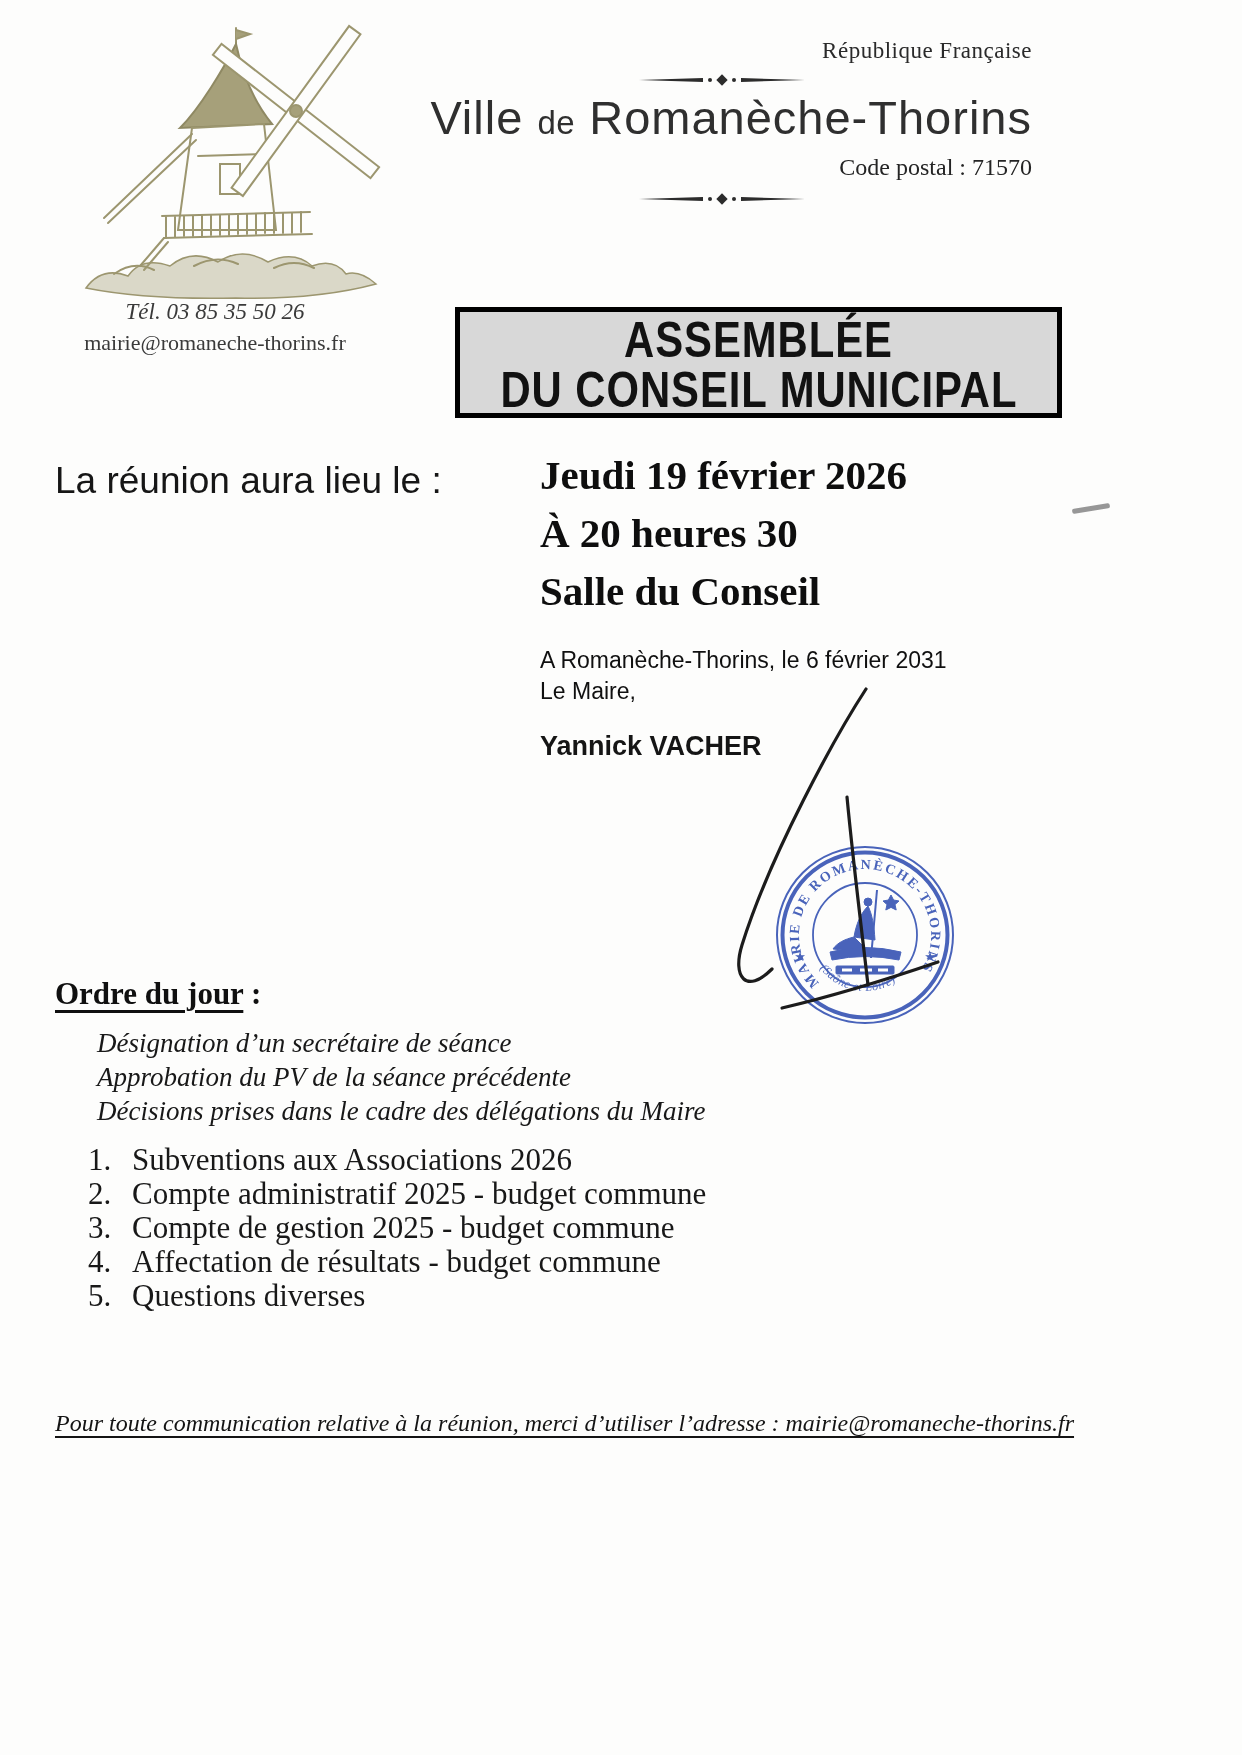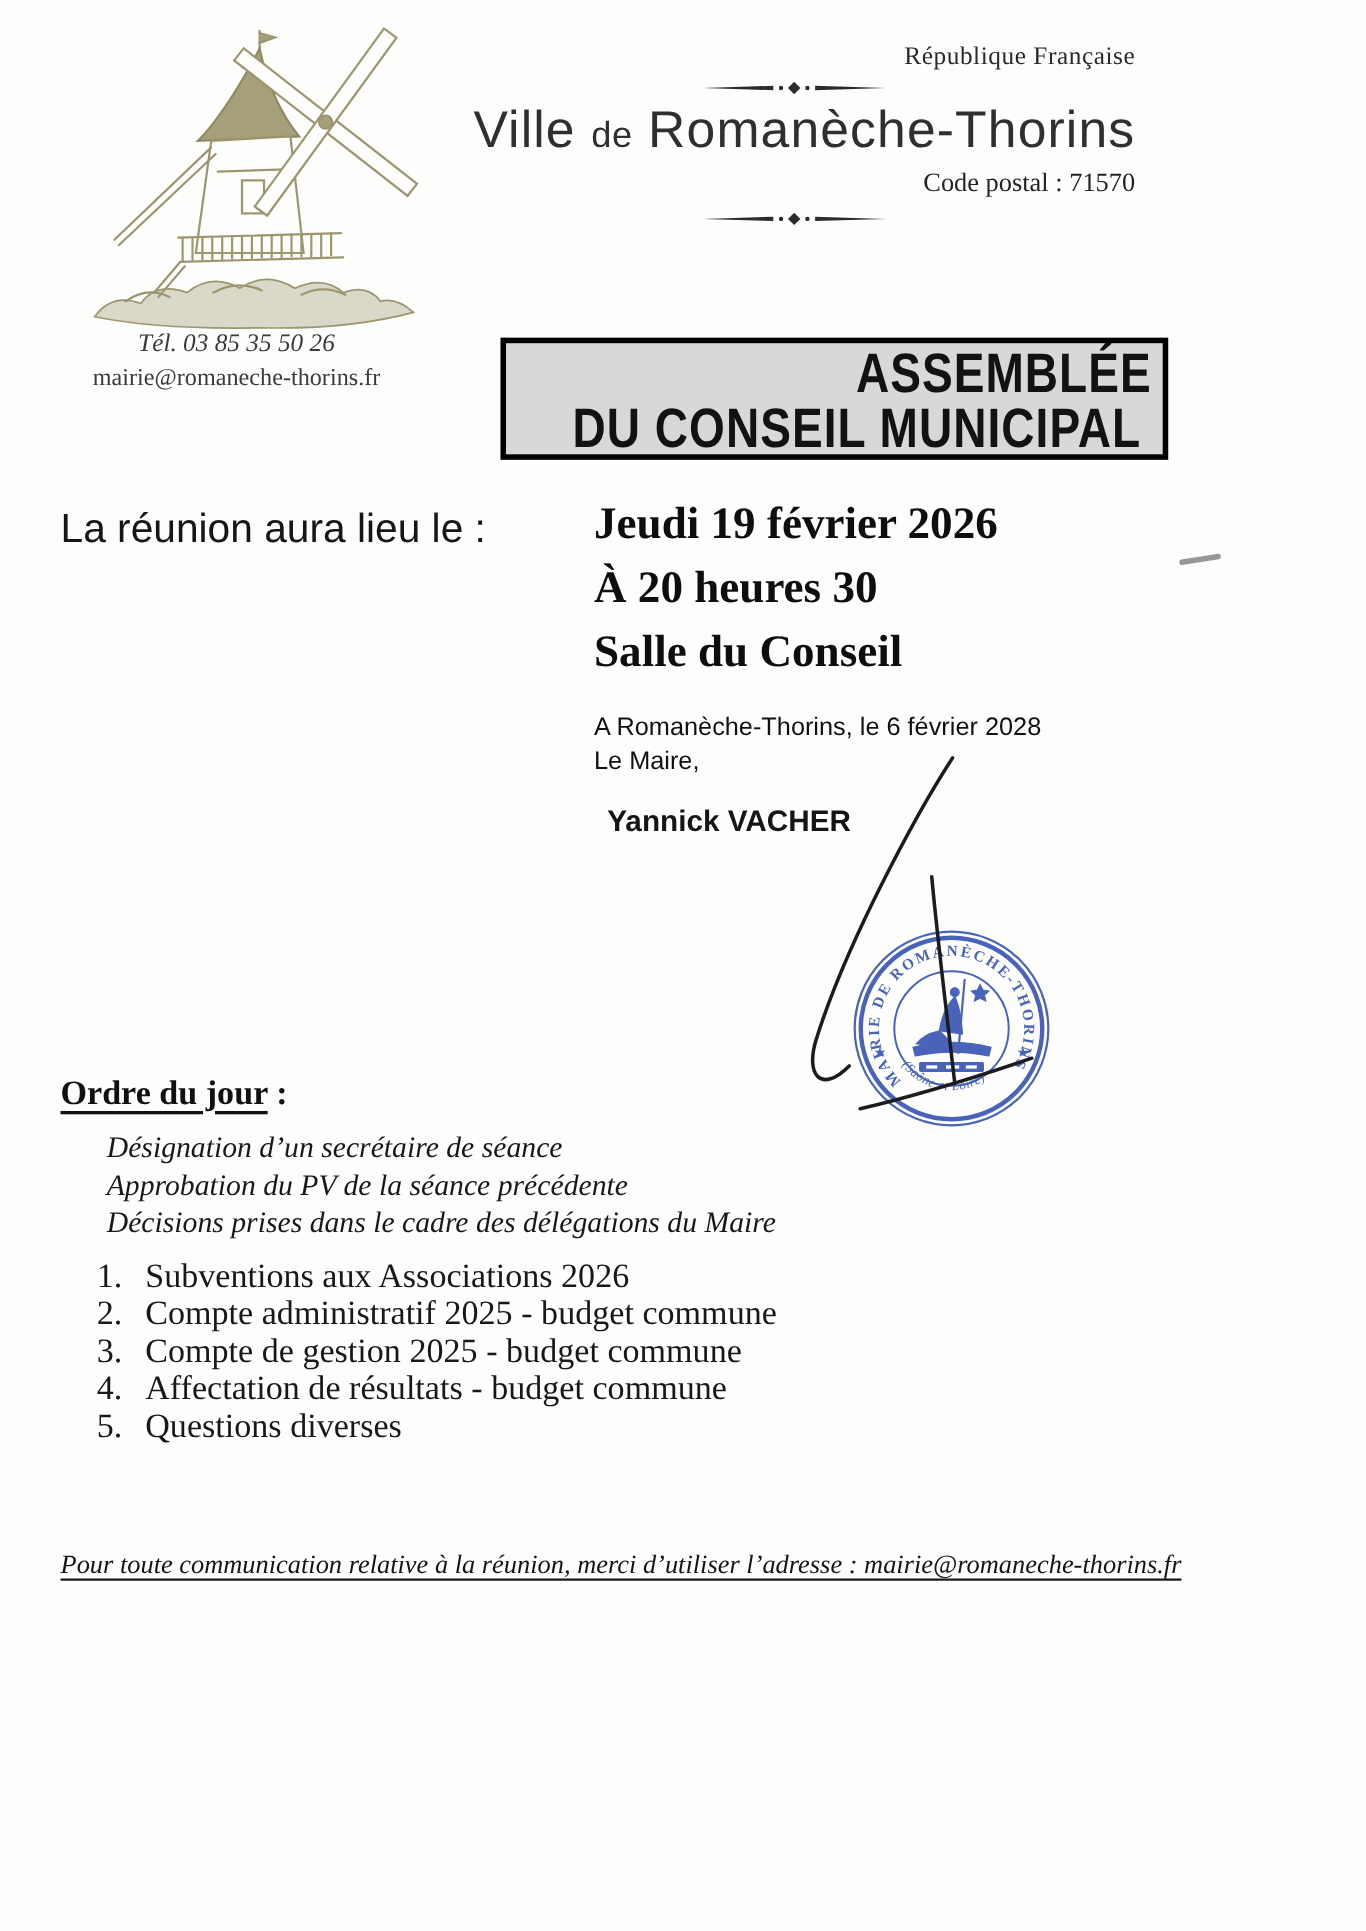--- a/index.html
+++ b/index.html
@@ -16,39 +16,39 @@
   .addr{font-size:24px;line-height:32px;color:#242424;margin-top:6px;}
 
   
   .windmill{position:absolute;left:74px;top:16px;}
   .contact{position:absolute;left:55px;top:296px;width:320px;text-align:center;color:#3a3a3a;}
   .contact .tel{font-size:23px;line-height:32px;font-style:italic;}
   .contact .mail{font-size:22px;line-height:30px;}
 
   
   .title-box{position:absolute;left:455px;top:307px;width:597px;height:101px;
-             background:#d8d8d8;border:5px solid #000;text-align:right;
+             background:#d8d8d8;border:5px solid #000;text-align:center;
              font-family:"Liberation Sans", sans-serif;font-weight:bold;color:#121212;}
   .title-box .cond{display:inline-block;transform:scale(.93,1.12);transform-origin:center;
                    font-size:45px;line-height:50px;letter-spacing:1px;white-space:nowrap;}
   .title-box .l1{margin-top:3px;}
 
   
   .meeting-label{position:absolute;left:55px;top:460px;font-family:"Liberation Sans", sans-serif;
                  font-size:37px;color:#161616;}
   .meeting-block{position:absolute;left:540px;top:446px;font-weight:bold;font-size:41px;
                  line-height:58px;color:#0e0e0e;}
   .scan-dash{position:absolute;left:1072px;top:506px;width:38px;height:5px;background:#979797;
              transform:rotate(-9deg);border-radius:2px;}
 
   
   .sig-meta{position:absolute;left:540px;top:645px;font-family:"Liberation Sans", sans-serif;
             font-size:23px;line-height:31px;color:#101010;}
   .sig-name{position:absolute;left:540px;top:731px;font-family:"Liberation Sans", sans-serif;
-            font-weight:bold;font-size:27px;color:#151515;margin-left:12px;}
+            font-weight:bold;font-size:27px;color:#151515;}
   .signature-svg{position:absolute;left:650px;top:655px;}
   .stamp-svg{position:absolute;left:770px;top:840px;opacity:.92;}
 
   
   .agenda-heading{position:absolute;left:55px;top:976px;font-size:31px;font-weight:bold;color:#101010;}
   .agenda-heading .u{text-decoration:underline;text-decoration-thickness:2.5px;text-underline-offset:6px;}
   .preamble{position:absolute;left:55px;top:1026px;font-style:italic;font-size:27px;
             line-height:34px;color:#181818;margin-left:42px;}
   .agenda-list{position:absolute;left:88px;top:1143px;font-size:31px;line-height:34px;color:#181818;}
   .agenda-list .num{display:inline-block;width:44px;}
@@ -134,21 +134,21 @@
 
   <div class="meeting-label">La réunion aura lieu le :</div>
   <div class="meeting-block">
     <div>Jeudi 19 février 2026</div>
     <div>À 20 heures 30</div>
     <div>Salle du Conseil</div>
   </div>
   <div class="scan-dash"></div>
 
   <div class="sig-meta">
-    <div>A Romanèche-Thorins, le 6 février 2028</div>
+    <div>A Romanèche-Thorins, le 6 février 2031</div>
     <div>Le Maire,</div>
   </div>
   <div class="sig-name">Yannick VACHER</div>
 
   <svg class="stamp-svg" width="190" height="190" viewBox="0 0 190 190">
     <g fill="none" stroke="#3a57b5">
       <circle cx="95" cy="95" r="88" stroke-width="2"></circle>
       <circle cx="95" cy="95" r="82.5" stroke-width="4"></circle>
       <circle cx="95" cy="95" r="52" stroke-width="1.8"></circle>
     </g>

